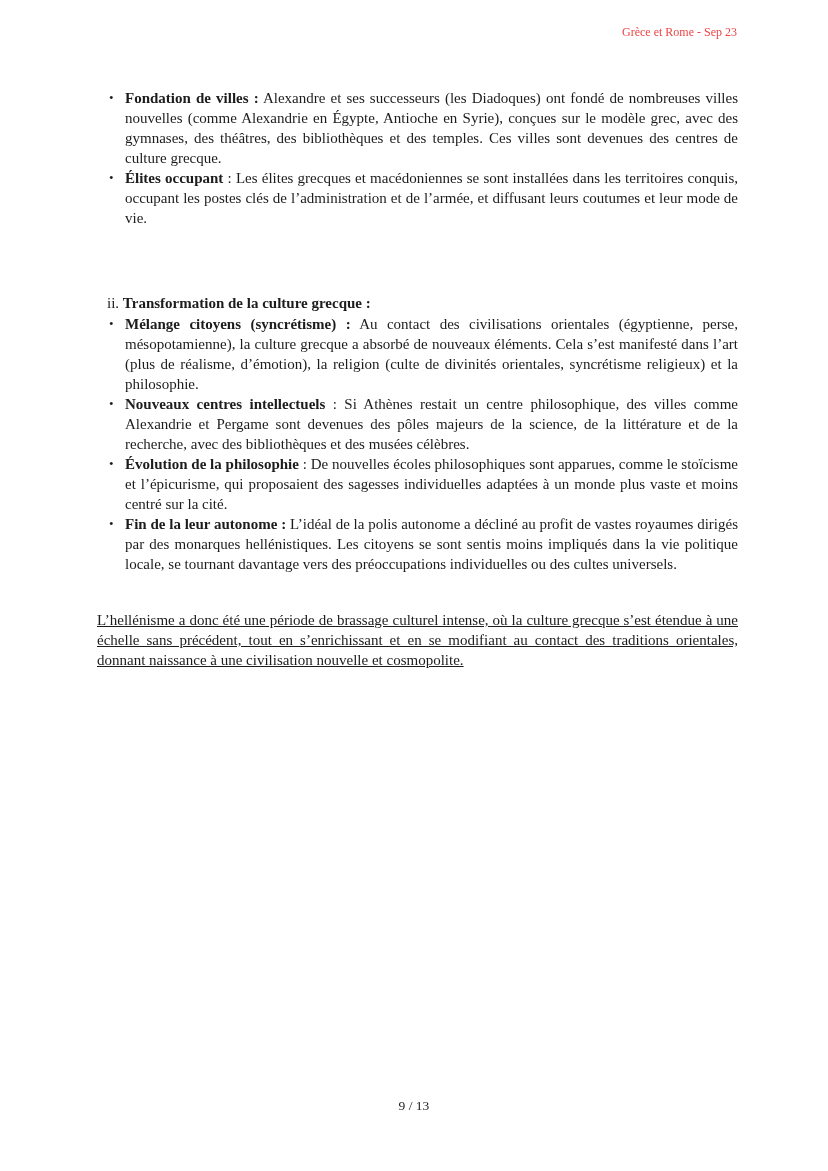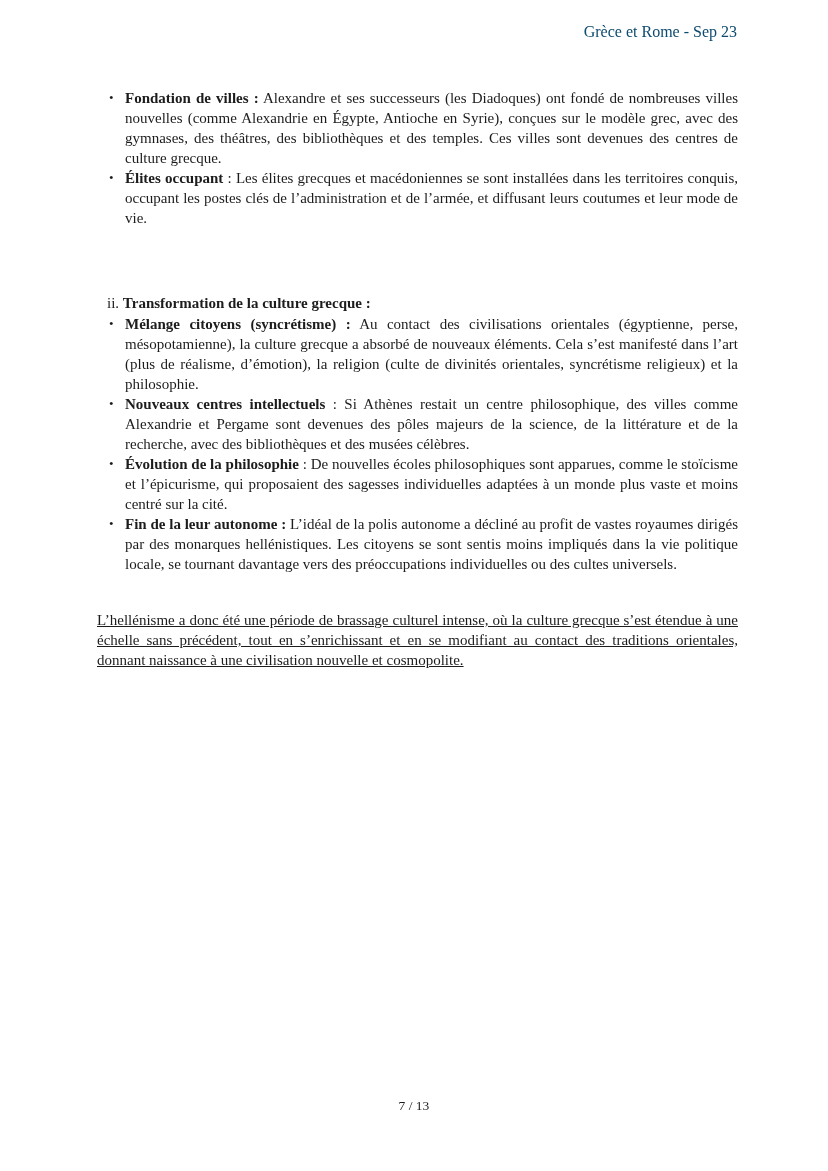--- a/index.html
+++ b/index.html
@@ -13,23 +13,23 @@
     height: 1171px;
     background: #ffffff;
     overflow: hidden;
     font-family: "Liberation Serif", "DejaVu Serif", serif;
     color: #1c1c1c;
   }
   .header {
     position: absolute;
     top: 24px;
     right: 91px;
-    font-size: 16px;
+    font-size: 12px;
     line-height: 16px;
-    color: #0c4a6e;
+    color: #ef4444;
   }
   .content {
     position: absolute;
     left: 97px;
     top: 88px;
     width: 641px;
     font-size: 15px;
     line-height: 20px;
   }
   ul.bullet-list {
@@ -109,15 +109,15 @@
       </li>
       <li>
         <span class="marker">•</span><strong>Fin de la leur autonome :</strong><span> L’idéal de la polis autonome a décliné au profit de vastes royaumes dirigés par des monarques hellénistiques. Les citoyens se sont sentis moins impliqués dans la vie politique locale, se tournant davantage vers des préoccupations individuelles ou des cultes universels.</span>
       </li>
     </ul>
 
     <p class="closing">L’hellénisme a donc été une période de brassage culturel intense, où la culture grecque s’est étendue à une échelle sans précédent, tout en s’enrichissant et en se modifiant au contact des traditions orientales, donnant naissance à une civilisation nouvelle et cosmopolite.</p>
 
   </div>
 
-  <div class="footer">7 / 13</div>
+  <div class="footer">9 / 13</div>
 
 </div>
 
 </body></html>

